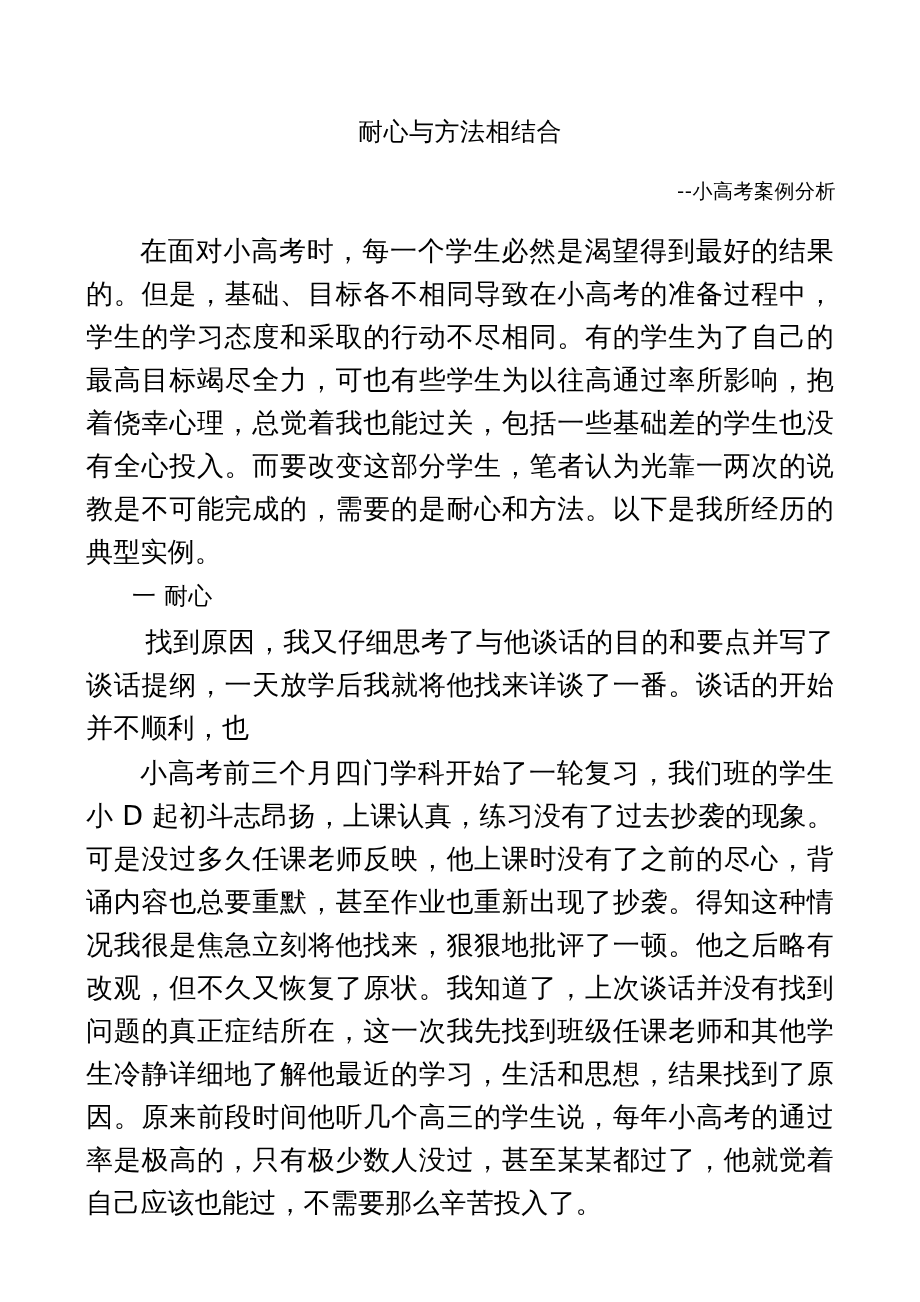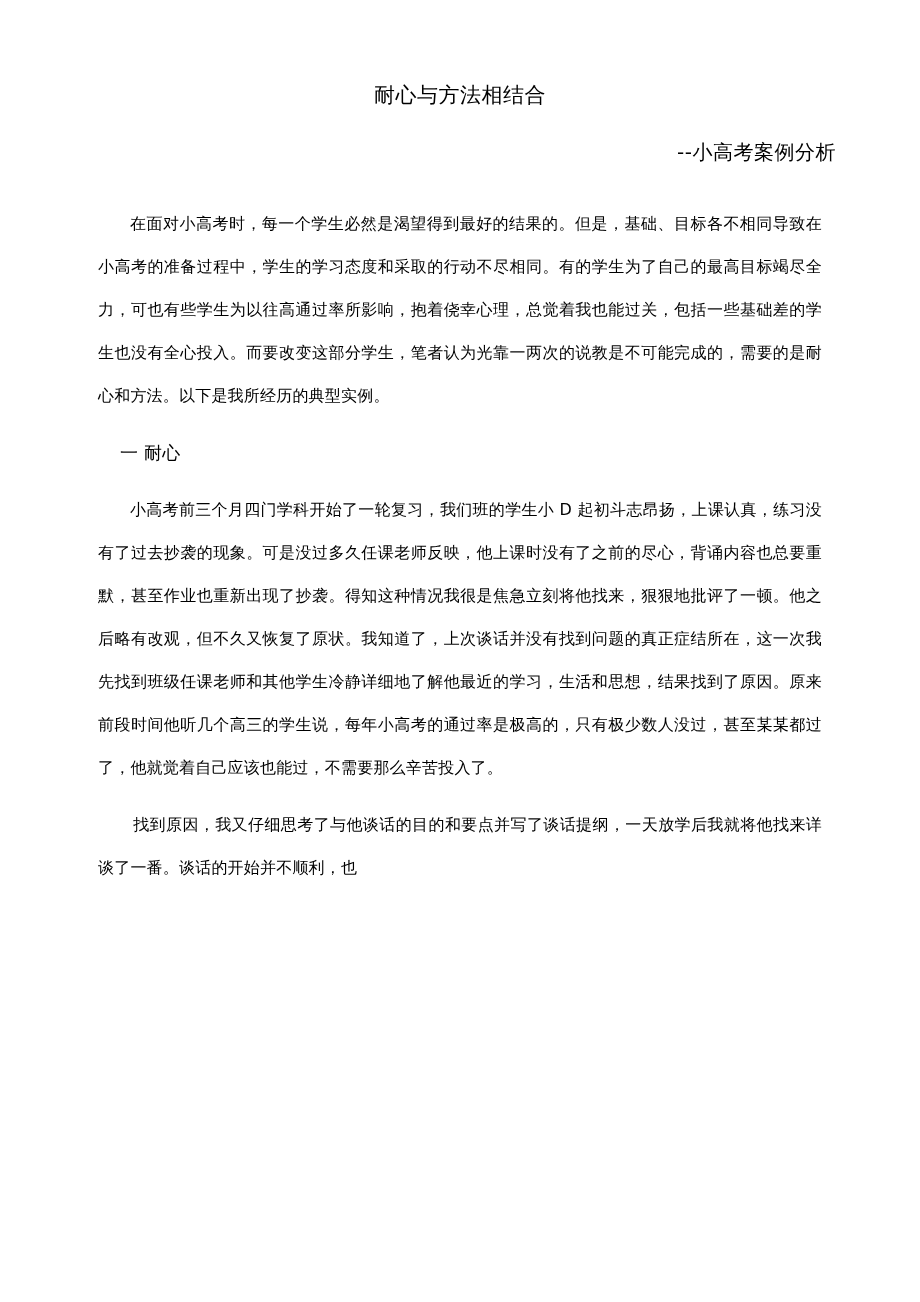--- a/index.html
+++ b/index.html
@@ -17,52 +17,52 @@
   .page {
     position: relative;
     width: 920px;
     height: 1302px;
     box-sizing: border-box;
     padding: 0 84px;
     background: #ffffff;
   }
   .doc-title {
     text-align: center;
-    font-size: 21px;
+    font-size: 25px;
     line-height: 1.4;
     margin: 0;
-    padding-top: 81px;
+    padding-top: 114px;
     letter-spacing: 0.5px;
     font-weight: normal;
   }
   .doc-subtitle {
     text-align: right;
     font-size: 20px;
     line-height: 1.4;
     margin: 0;
     padding-top: 28px;
     padding-left: 120px;
     letter-spacing: 0.5px;
     font-weight: normal;
   }
   .body-block {
     padding-top: 22px;
   }
   p.para {
-    font-size: 16px;
+    font-size: 27px;
     line-height: 43px;
-    margin: 14px;
+    margin: 2px;
     text-align: justify;
     text-justify: inter-ideograph;
     text-indent: 2em;
     letter-spacing: 0.2px;
     font-weight: normal;
   }
   p.heading-line {
-    font-size: 18px;
+    font-size: 24px;
     line-height: 43px;
     margin: 0;
     text-indent: 2em;
     letter-spacing: 0.2px;
   }
   p.para.tight {
     text-indent: 2.2em;
   }
 </style>
 </head>
@@ -70,17 +70,17 @@
 
 <div class="page">
 
   <h1 class="doc-title">耐心与方法相结合</h1>
 
   <div class="doc-subtitle">--小高考案例分析</div>
 
   <div class="body-block">
     <p class="para">在面对小高考时，每一个学生必然是渴望得到最好的结果的。但是，基础、目标各不相同导致在小高考的准备过程中，学生的学习态度和采取的行动不尽相同。有的学生为了自己的最高目标竭尽全力，可也有些学生为以往高通过率所影响，抱着侥幸心理，总觉着我也能过关，包括一些基础差的学生也没有全心投入。而要改变这部分学生，笔者认为光靠一两次的说教是不可能完成的，需要的是耐心和方法。以下是我所经历的典型实例。</p>
     <p class="heading-line">一  耐心</p>
+    <p class="para tight">找到原因，我又仔细思考了与他谈话的目的和要点并写了谈话提纲，一天放学后我就将他找来详谈了一番。谈话的开始并不顺利，也</p>
     <p class="para">小高考前三个月四门学科开始了一轮复习，我们班的学生小 D 起初斗志昂扬，上课认真，练习没有了过去抄袭的现象。可是没过多久任课老师反映，他上课时没有了之前的尽心，背诵内容也总要重默，甚至作业也重新出现了抄袭。得知这种情况我很是焦急立刻将他找来，狠狠地批评了一顿。他之后略有改观，但不久又恢复了原状。我知道了，上次谈话并没有找到问题的真正症结所在，这一次我先找到班级任课老师和其他学生冷静详细地了解他最近的学习，生活和思想，结果找到了原因。原来前段时间他听几个高三的学生说，每年小高考的通过率是极高的，只有极少数人没过，甚至某某都过了，他就觉着自己应该也能过，不需要那么辛苦投入了。</p>
-    <p class="para tight">找到原因，我又仔细思考了与他谈话的目的和要点并写了谈话提纲，一天放学后我就将他找来详谈了一番。谈话的开始并不顺利，也</p>
   </div>
 
 </div>
 
 </body></html>

